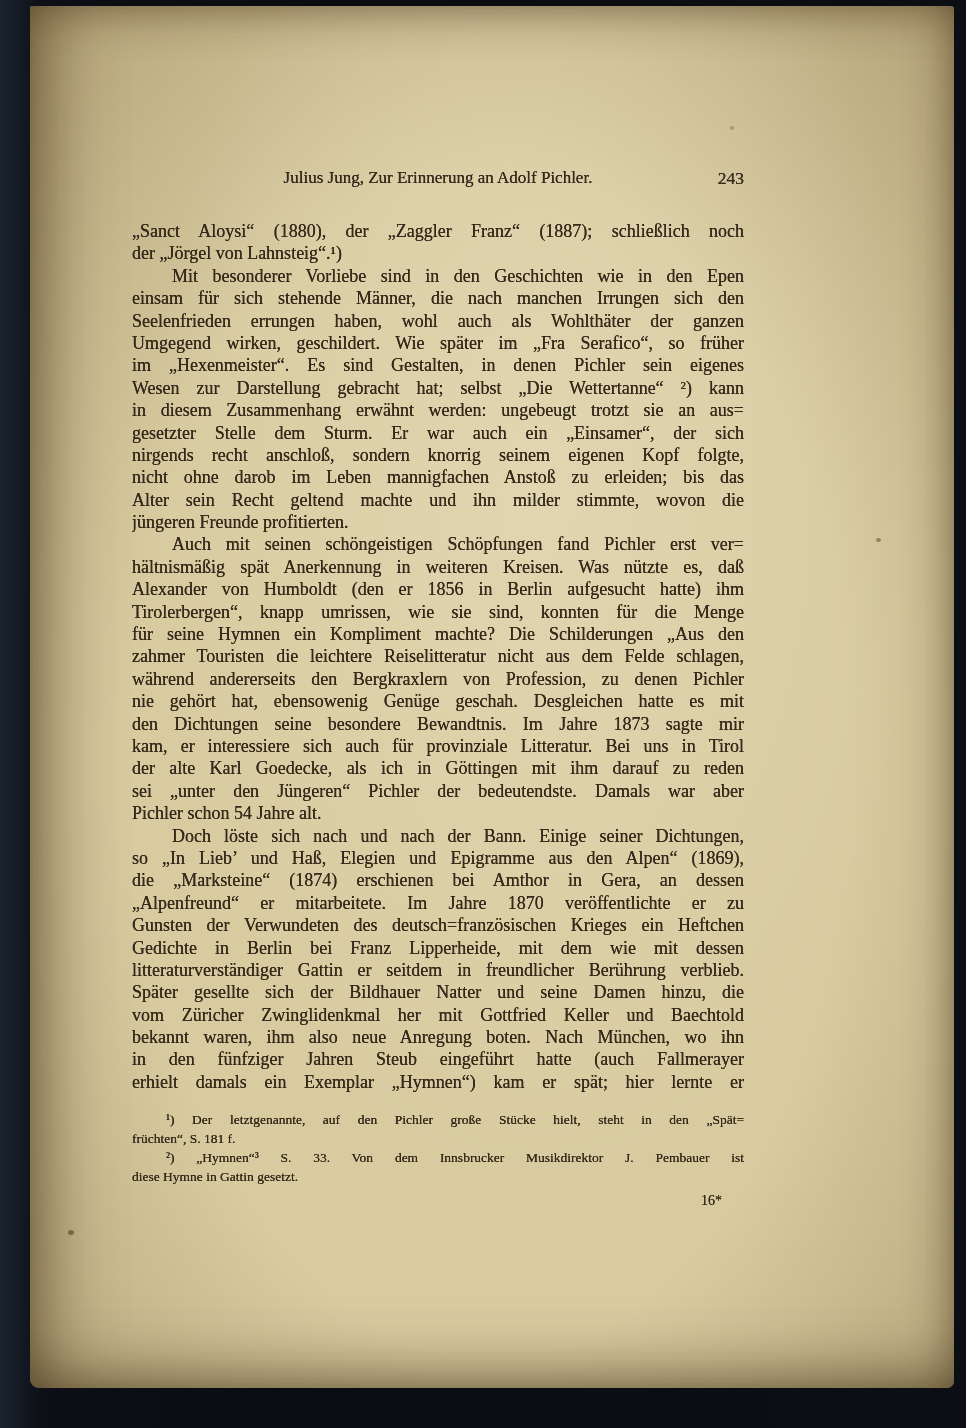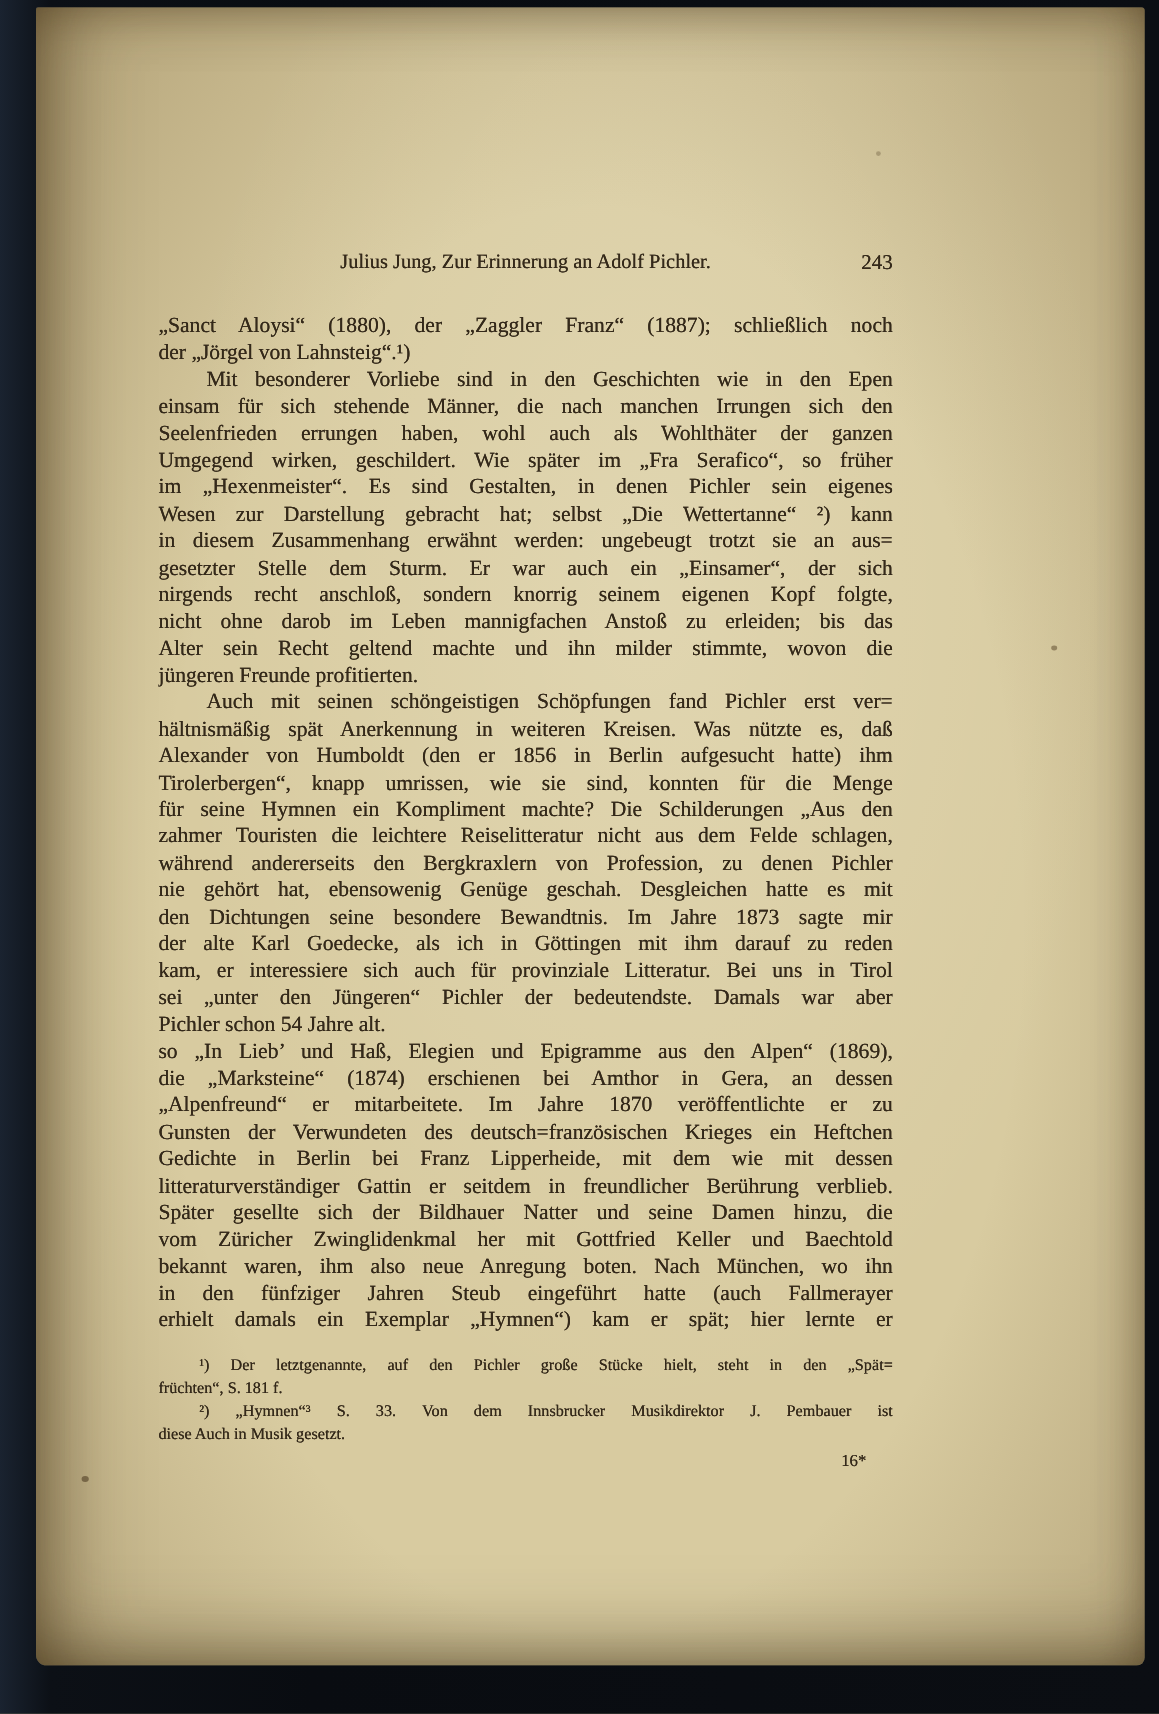--- a/index.html
+++ b/index.html
@@ -31,21 +31,20 @@
       inset 0 -38px 75px -36px rgba(52,38,15,.62);
   }
   .speck{position:absolute;border-radius:50%;background:rgba(70,50,25,.45);}
   .s1{width:5px;height:4px;left:846px;top:532px;}
   .s2{width:6px;height:5px;left:38px;top:1224px;background:rgba(60,42,20,.5);}
   .s3{width:4px;height:4px;left:700px;top:120px;background:rgba(70,50,25,.28);}
   .content{
     position:absolute;left:102px;top:0;width:612px;
     color:var(--ink);
     text-shadow:0 0 .35px currentColor;
-    margin-top:40px;
   }
   .header{position:relative;margin-top:162px;height:23px;font-size:17px;text-align:center;}
   .page-number{position:absolute;right:0;top:0;font-size:17.5px;}
   .body{margin-top:29px;font-size:18px;line-height:22.4px;}
   .line{
     text-align:justify;text-align-last:justify;
     max-height:22.4px;overflow:hidden;white-space:normal;
   }
   .line.end{text-align-last:left;}
   .line.indent{text-indent:40px;}
@@ -95,27 +94,28 @@
         <div class="para">
           <div class="line indent">Auch mit seinen schöngeistigen Schöpfungen fand Pichler erst ver=</div>
           <div class="line">hältnismäßig spät Anerkennung in weiteren Kreisen. Was nützte es, daß</div>
           <div class="line">Alexander von Humboldt (den er 1856 in Berlin aufgesucht hatte) ihm</div>
           <div class="line">Tirolerbergen“, knapp umrissen, wie sie sind, konnten für die Menge</div>
           <div class="line">für seine Hymnen ein Kompliment machte? Die Schilderungen „Aus den</div>
           <div class="line">zahmer Touristen die leichtere Reiselitteratur nicht aus dem Felde schlagen,</div>
           <div class="line">während andererseits den Bergkraxlern von Profession, zu denen Pichler</div>
           <div class="line">nie gehört hat, ebensowenig Genüge geschah. Desgleichen hatte es mit</div>
           <div class="line">den Dichtungen seine besondere Bewandtnis. Im Jahre 1873 sagte mir</div>
+          <div class="line">kam, er interessiere sich auch für provinziale Litteratur. Bei uns in Tirol</div>
           <div class="line">der alte Karl Goedecke, als ich in Göttingen mit ihm darauf zu reden</div>
-          <div class="line">kam, er interessiere sich auch für provinziale Litteratur. Bei uns in Tirol</div>
           <div class="line">sei „unter den Jüngeren“ Pichler der bedeutendste. Damals war aber</div>
           <div class="line end">Pichler schon 54 Jahre alt.</div>
         </div>
 
         <div class="para">
+          <div class="line indent">Doch löste sich nach und nach der Bann. Einige seiner Dichtungen,</div>
           <div class="line">so „In Lieb’ und Haß, Elegien und Epigramme aus den Alpen“ (1869),</div>
           <div class="line">die „Marksteine“ (1874) erschienen bei Amthor in Gera, an dessen</div>
           <div class="line">„Alpenfreund“ er mitarbeitete. Im Jahre 1870 veröffentlichte er zu</div>
           <div class="line">Gunsten der Verwundeten des deutsch=französischen Krieges ein Heftchen</div>
           <div class="line">Gedichte in Berlin bei Franz Lipperheide, mit dem wie mit dessen</div>
           <div class="line">litteraturverständiger Gattin er seitdem in freundlicher Berührung verblieb.</div>
           <div class="line">Später gesellte sich der Bildhauer Natter und seine Damen hinzu, die</div>
           <div class="line">vom Züricher Zwinglidenkmal her mit Gottfried Keller und Baechtold</div>
           <div class="line">bekannt waren, ihm also neue Anregung boten. Nach München, wo ihn</div>
           <div class="line">in den fünfziger Jahren Steub eingeführt hatte (auch Fallmerayer</div>
@@ -124,21 +124,21 @@
 
       </div>
 
       <div class="footnotes">
         <div class="para">
           <div class="line indent">¹) Der letztgenannte, auf den Pichler große Stücke hielt, steht in den „Spät=</div>
           <div class="line end">früchten“, S. 181 f.</div>
         </div>
         <div class="para">
           <div class="line indent">²) „Hymnen“³ S. 33. Von dem Innsbrucker Musikdirektor J. Pembauer ist</div>
-          <div class="line end">diese Auch in Musik gesetzt.</div>
+          <div class="line end">diese Hymne in Gattin gesetzt.</div>
         </div>
       </div>
 
       <div class="signature">16*</div>
 
     </div>
   </div>
 </div>
 
 </body></html>

